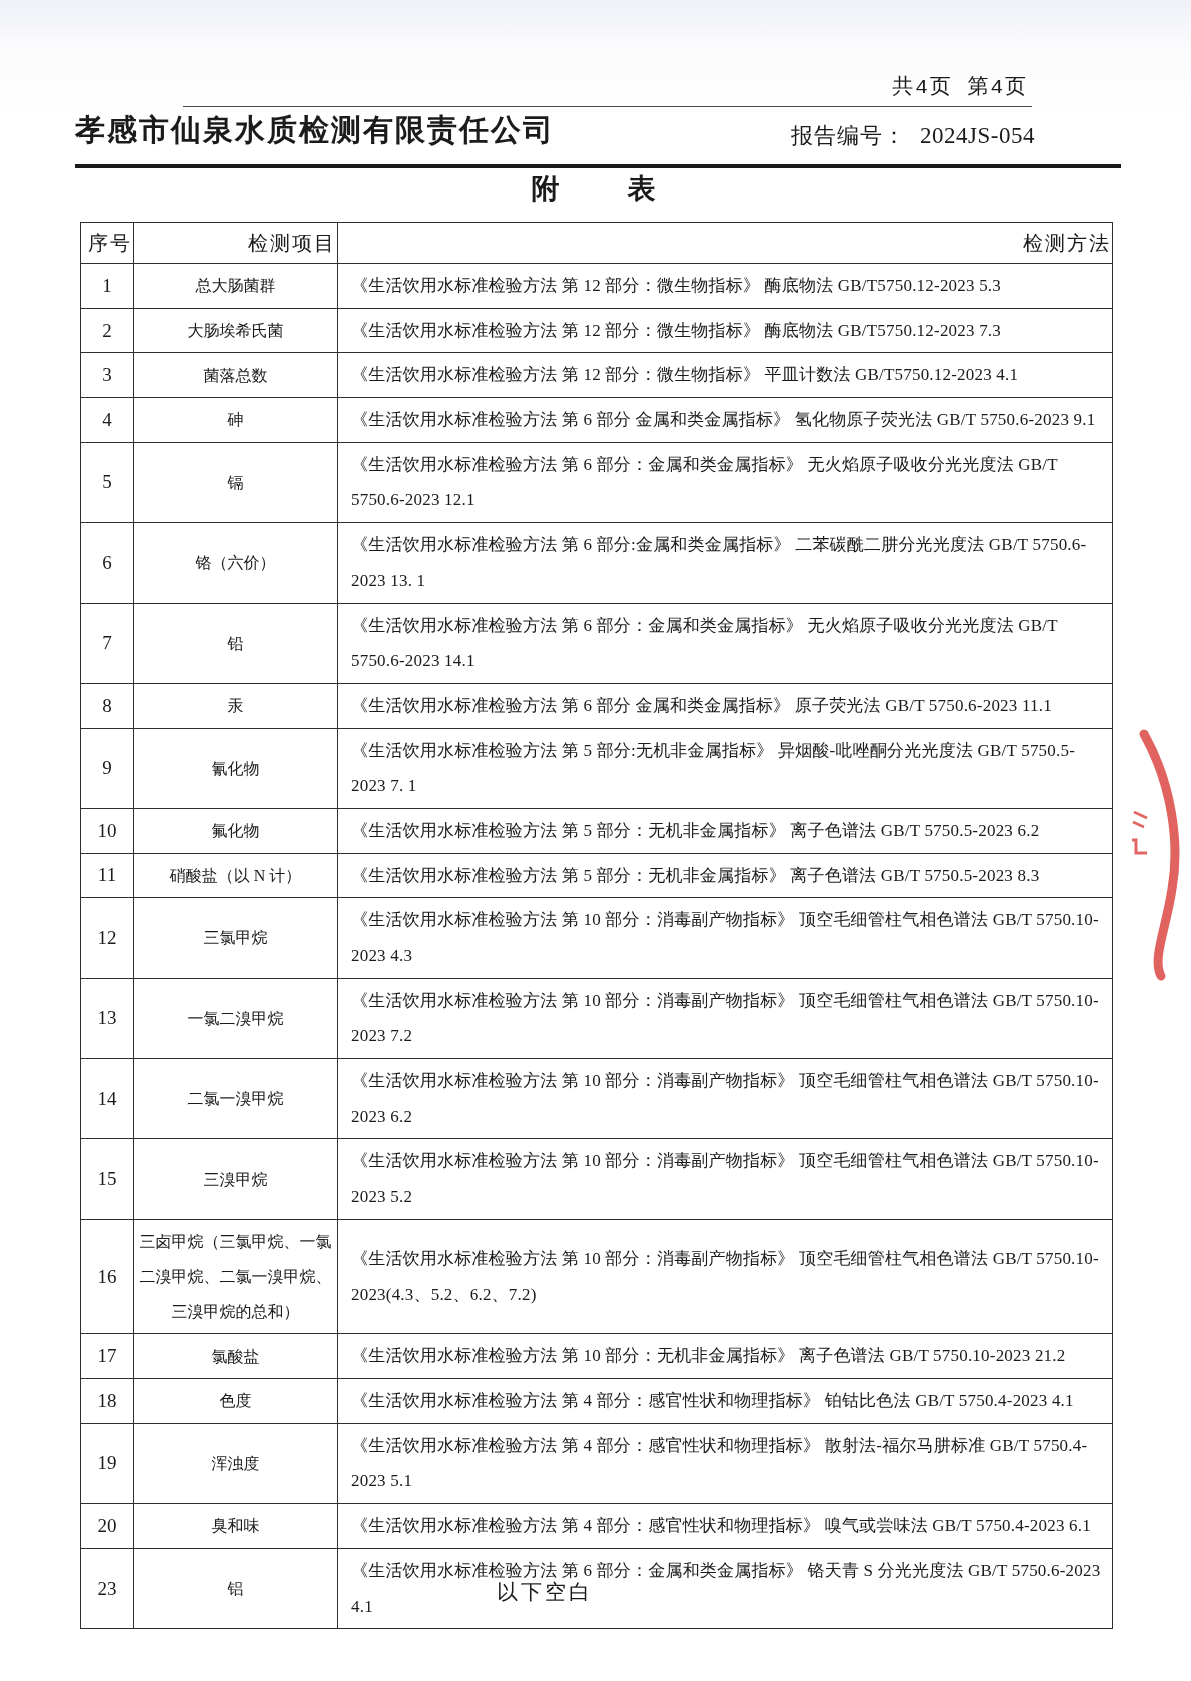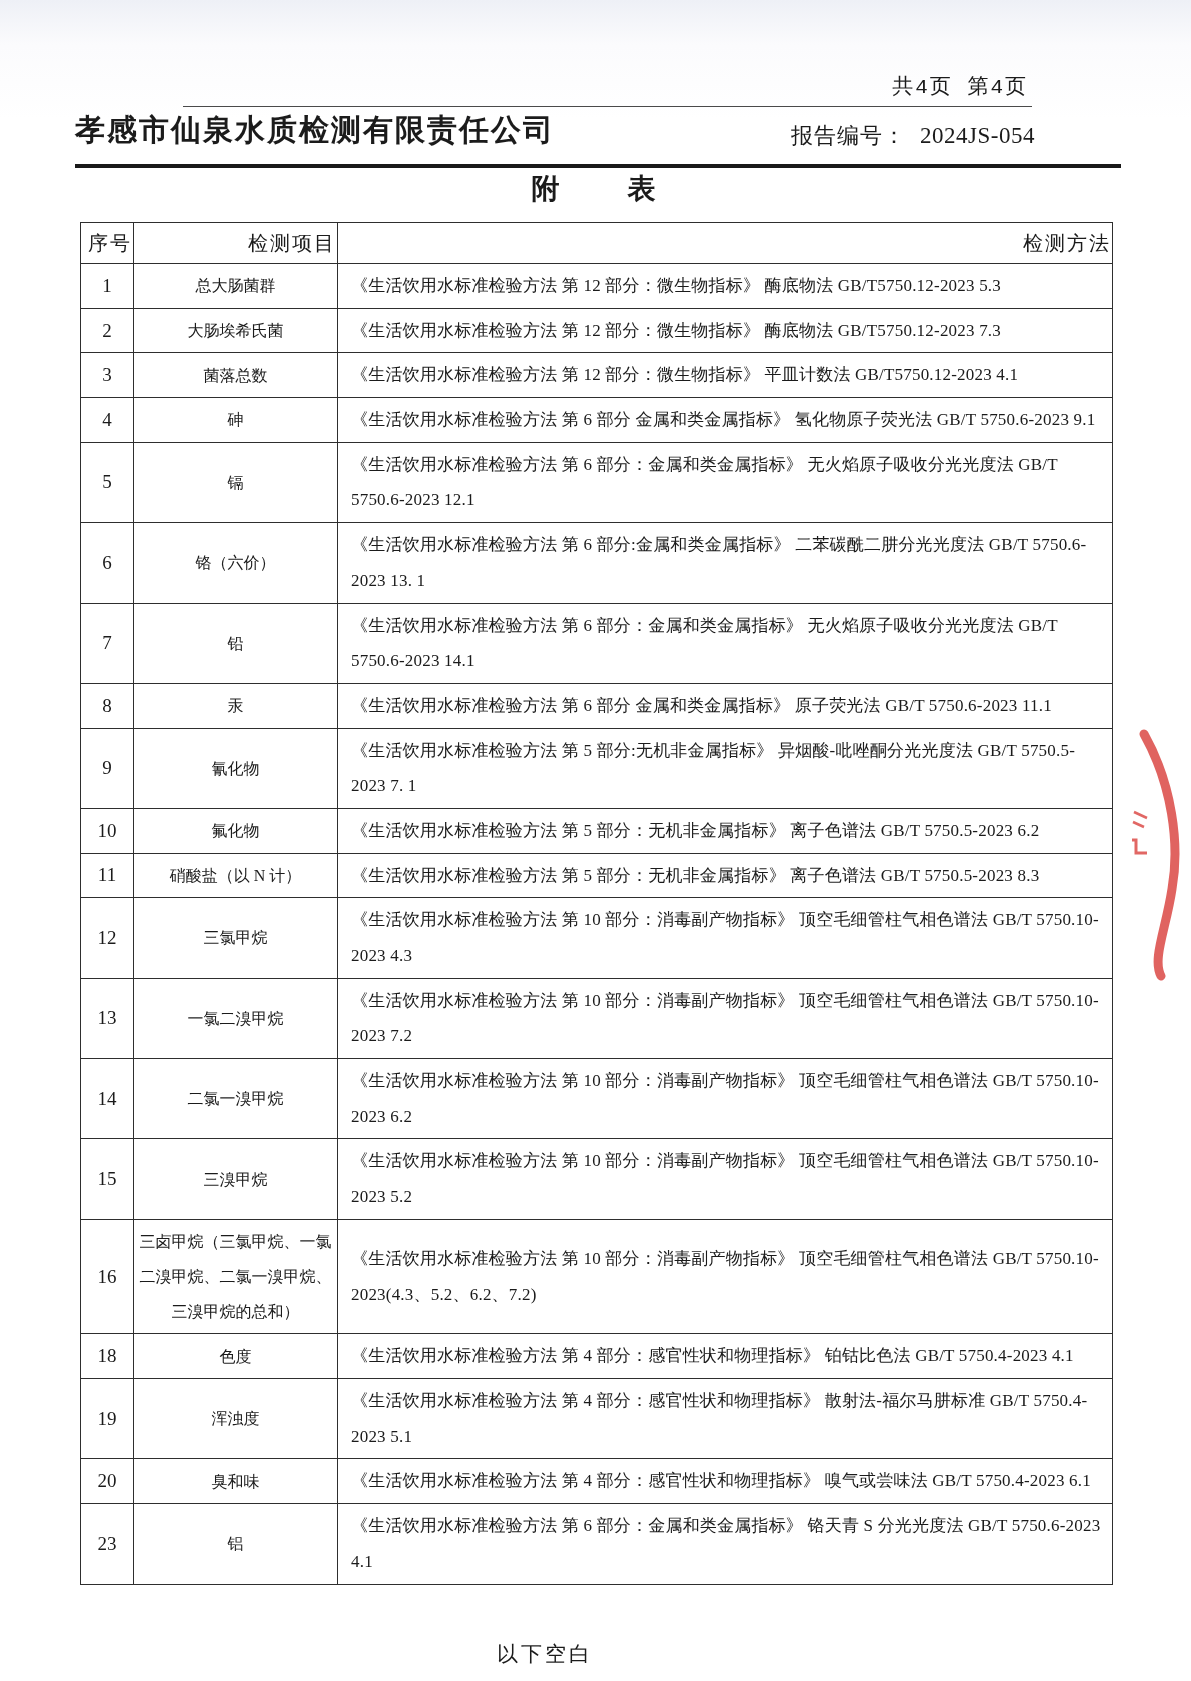--- a/index.html
+++ b/index.html
@@ -49,21 +49,21 @@
   }
   table.methods th{
     height:38px;font-size:20px;font-weight:normal;letter-spacing:2px;text-align:right;
   }
   table.methods td{height:34px;}
   td.c-no{text-align:center;font-size:19px;}
   td.c-item{text-align:center;font-size:16px;padding:4px 2px;line-height:2.2;}
   td.c-method{text-align:left;font-size:17px;padding:4px 8px 4px 13px;line-height:2.1;letter-spacing:0.2px;}
   
   .footer-note{
-    position:absolute;top:1640px;left:80px;width:930px;
+    position:absolute;top:1578px;left:80px;width:930px;
     text-align:center;font-size:21px;letter-spacing:3px;
   }
   
   .stamp{position:absolute;top:722px;left:1122px;width:70px;height:265px;pointer-events:none;}
 </style>
 </head>
 <body>
 
 <div class="page">
 
@@ -164,20 +164,25 @@
           <td class="c-no">15</td>
           <td class="c-item">三溴甲烷</td>
           <td class="c-method">《生活饮用水标准检验方法 第 10 部分：消毒副产物指标》 顶空毛细管柱气相色谱法 GB/T 5750.10-2023 5.2</td>
         </tr>
         <tr>
           <td class="c-no">16</td>
           <td class="c-item">三卤甲烷（三氯甲烷、一氯二溴甲烷、二氯一溴甲烷、三溴甲烷的总和）</td>
           <td class="c-method">《生活饮用水标准检验方法 第 10 部分：消毒副产物指标》 顶空毛细管柱气相色谱法 GB/T 5750.10-2023(4.3、5.2、6.2、7.2)</td>
         </tr>
         <tr>
+          <td class="c-no">17</td>
+          <td class="c-item">氯酸盐</td>
+          <td class="c-method">《生活饮用水标准检验方法 第 10 部分：无机非金属指标》 离子色谱法 GB/T 5750.10-2023 21.2</td>
+        </tr>
+        <tr>
           <td class="c-no">18</td>
           <td class="c-item">色度</td>
           <td class="c-method">《生活饮用水标准检验方法 第 4 部分：感官性状和物理指标》 铂钴比色法 GB/T 5750.4-2023 4.1</td>
         </tr>
         <tr>
           <td class="c-no">19</td>
           <td class="c-item">浑浊度</td>
           <td class="c-method">《生活饮用水标准检验方法 第 4 部分：感官性状和物理指标》 散射法-福尔马肼标准 GB/T 5750.4-2023 5.1</td>
         </tr>
         <tr>

